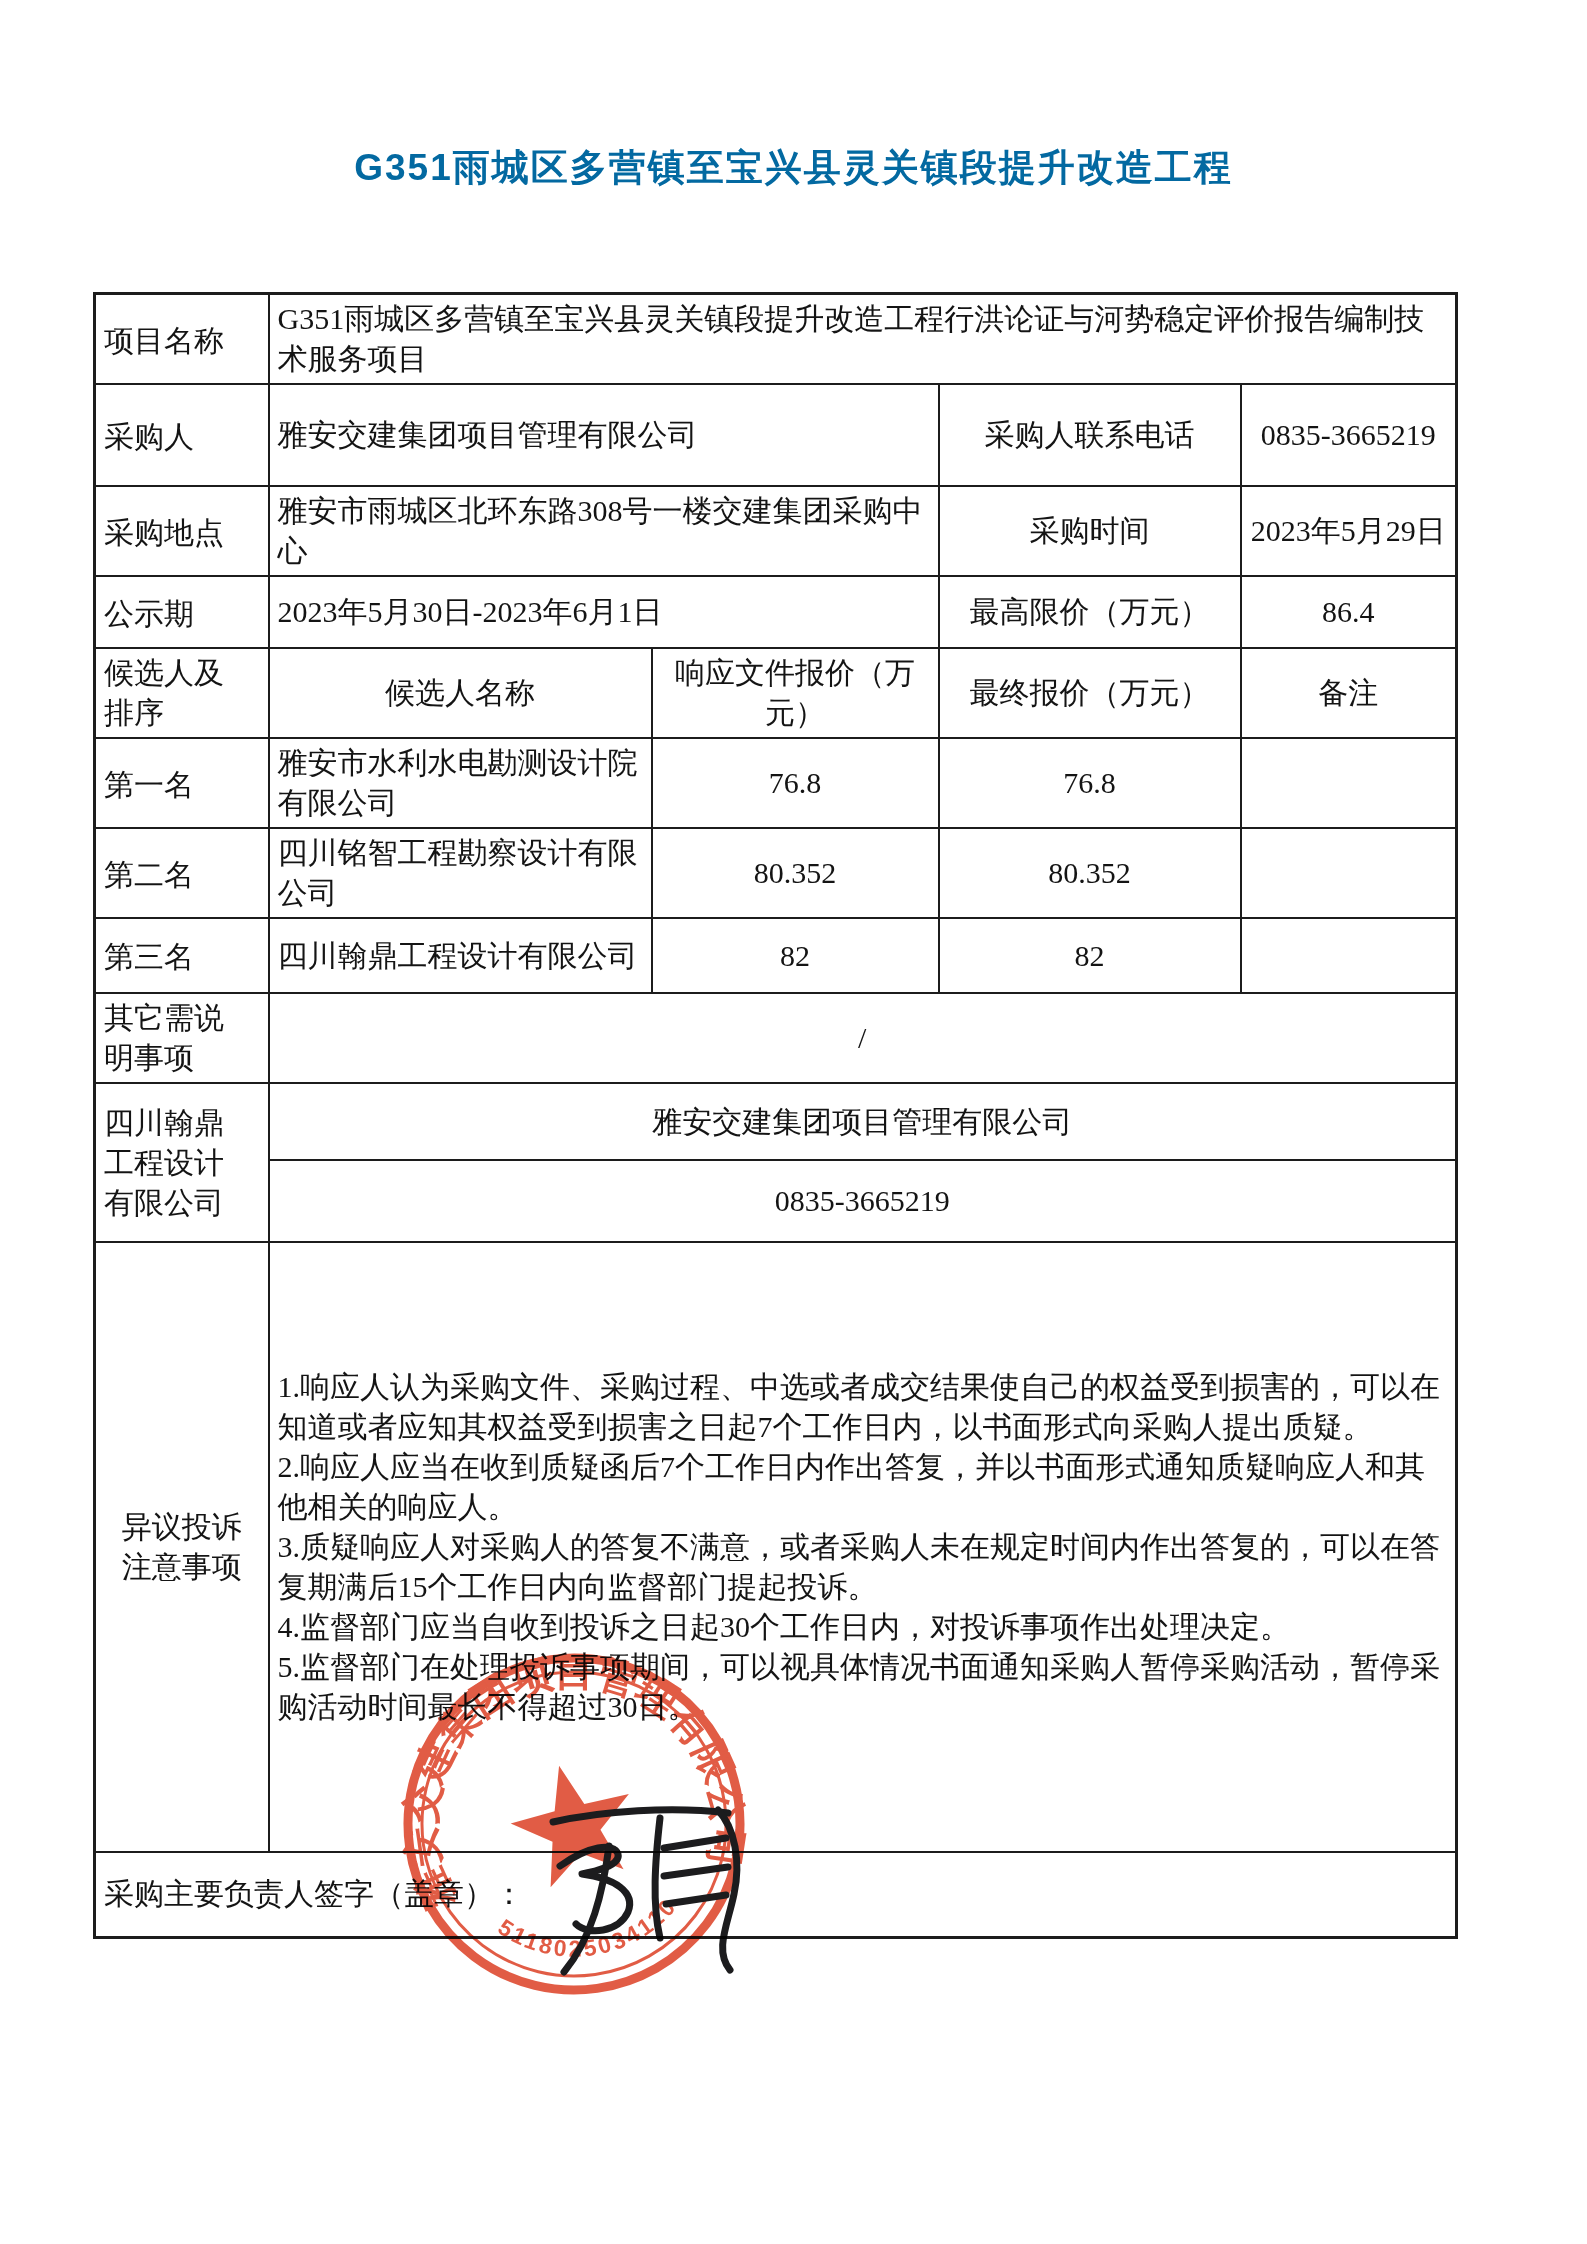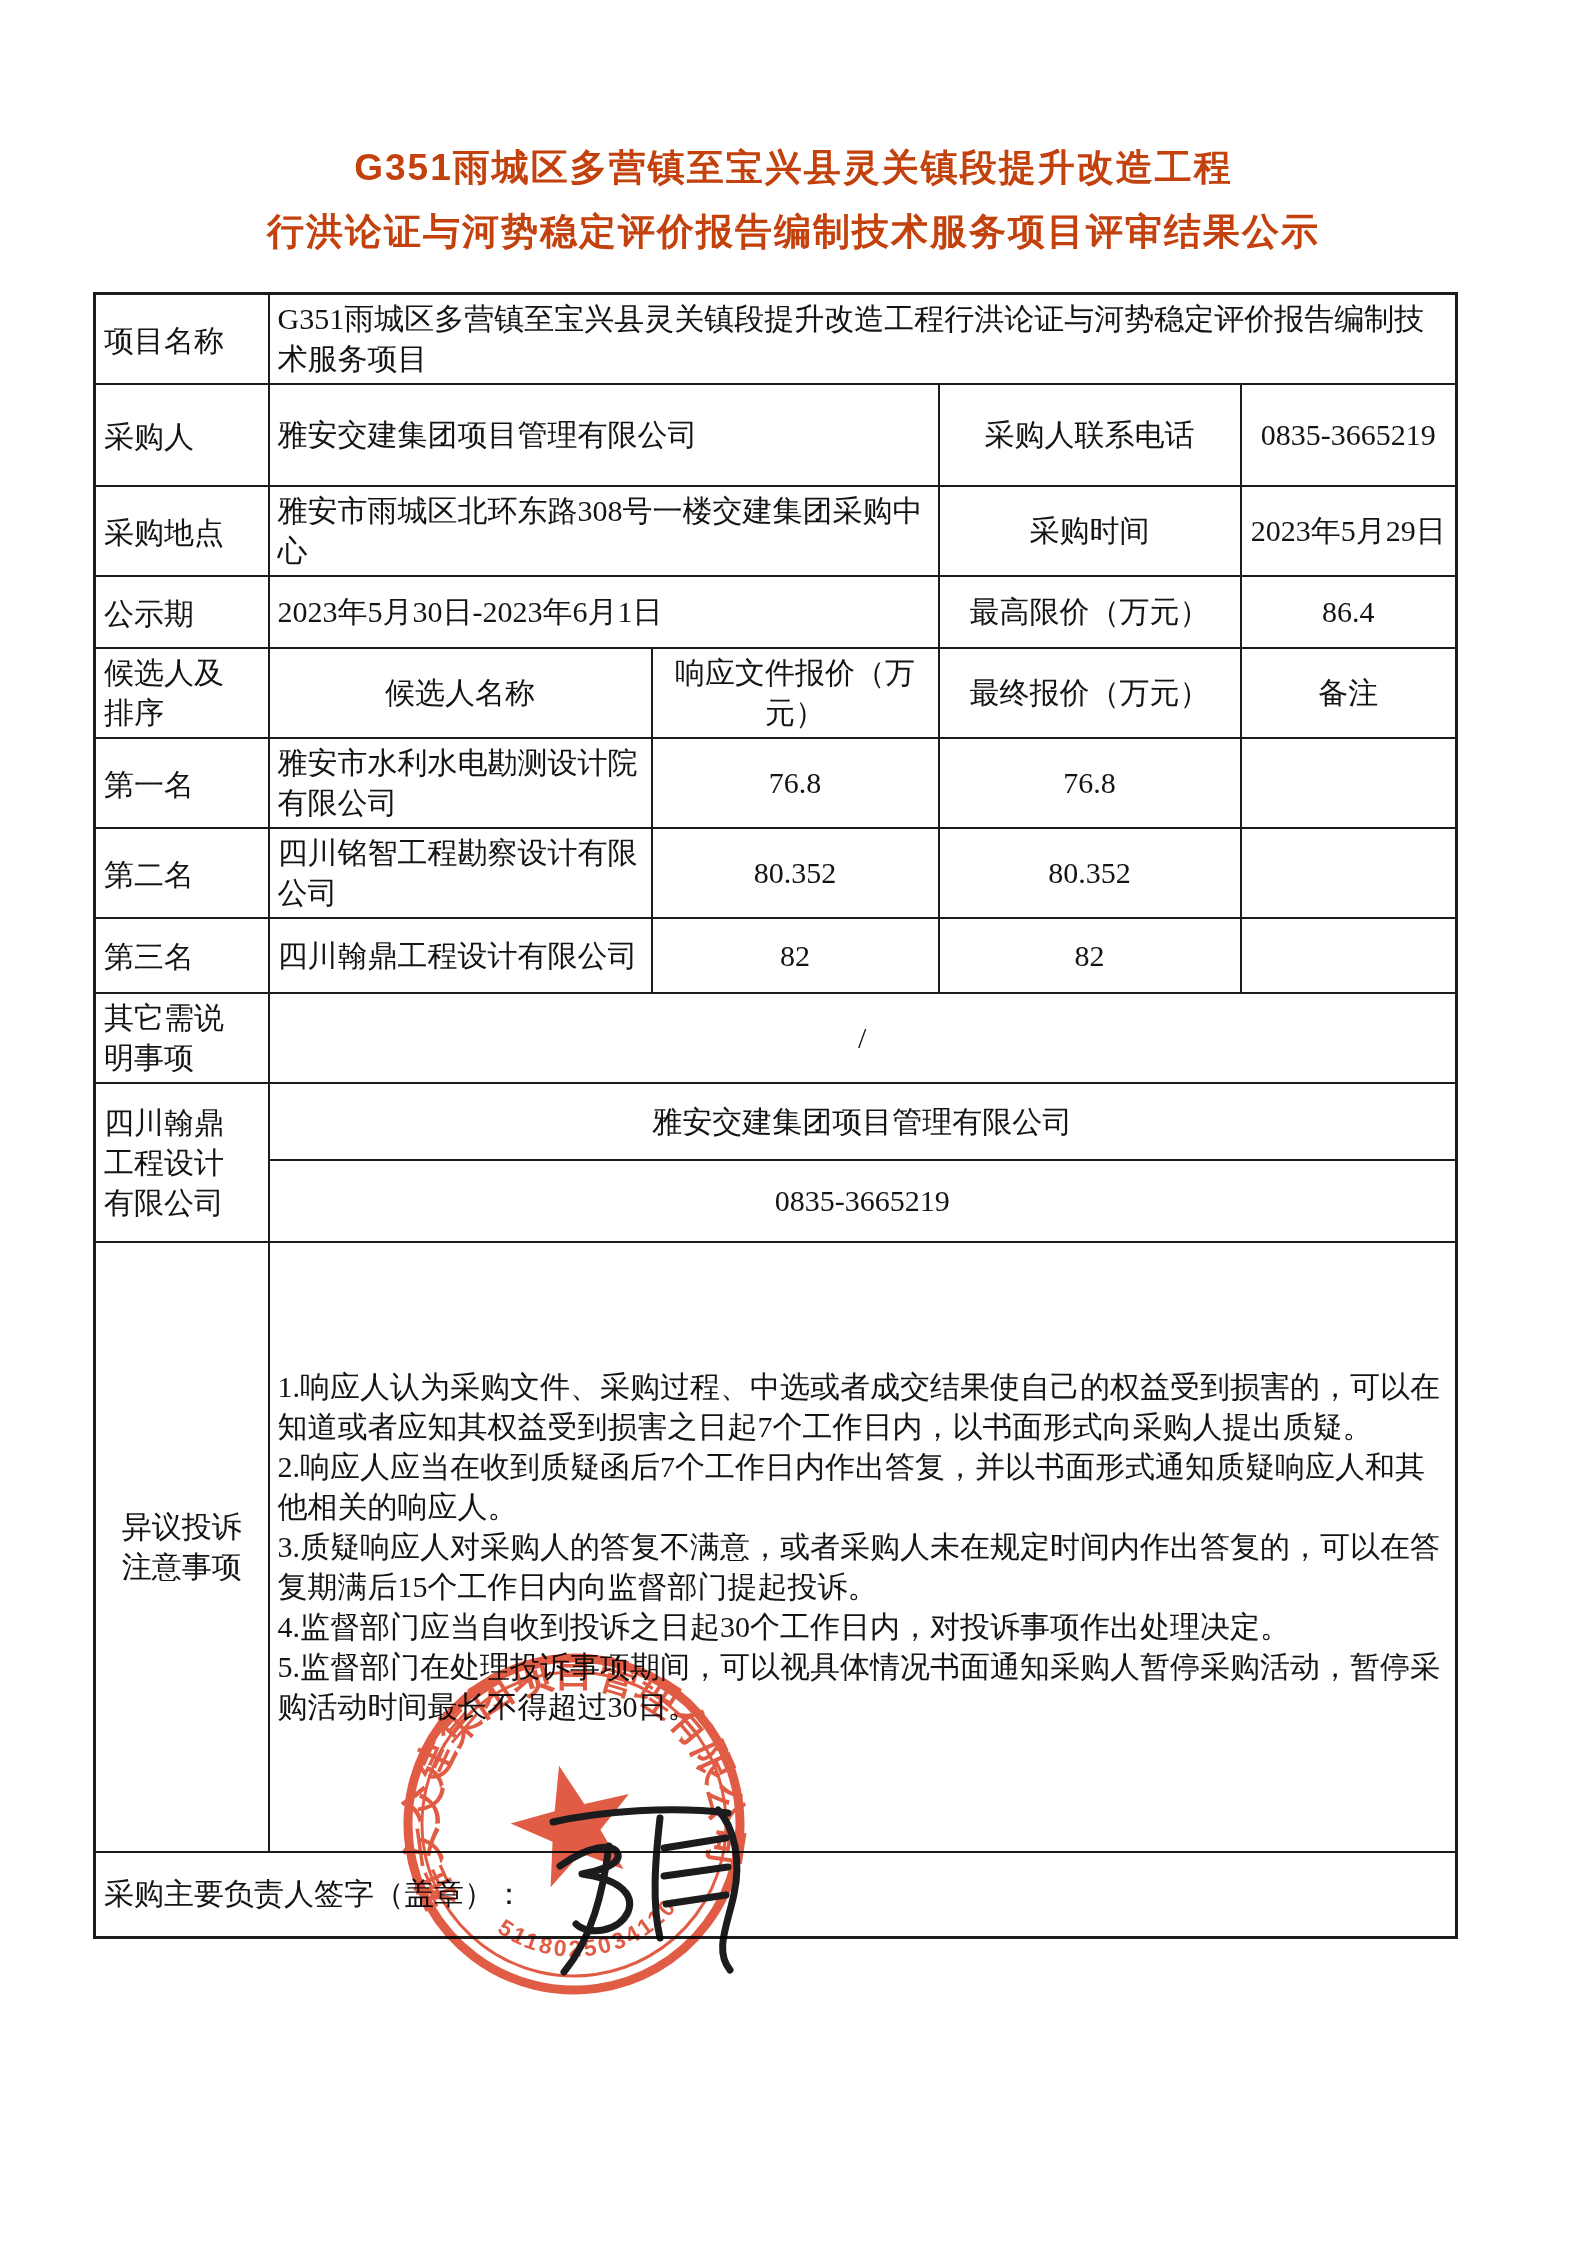--- a/index.html
+++ b/index.html
@@ -10,21 +10,21 @@
     font-family:"Liberation Serif","DejaVu Serif",serif;
     color:#161616;
     overflow:hidden;
   }
   .title{
     position:absolute;top:136px;left:0;width:100%;
     text-align:center;
     font-family:"Liberation Sans","DejaVu Sans",sans-serif;
     font-weight:bold;
     font-size:37px;line-height:64px;
-    color:#c2410c;
+    color:#0369a1;
     letter-spacing:2px;
   }
   table.result{
     position:absolute;left:93px;top:292px;
     width:1362px;
     border-collapse:collapse;
     table-layout:fixed;
     border:3px solid #1c1c1c;
   }
   table.result td{
@@ -60,21 +60,20 @@
   }
   .stamp text{font-family:"Liberation Sans","DejaVu Sans",sans-serif;}
 </style>
 </head>
 <body>
 
 <div class="page">
 
   <div class="title">
     <div>G351雨城区多营镇至宝兴县灵关镇段提升改造工程</div>
-    <div>行洪论证与河势稳定评价报告编制技术服务项目评审结果公示</div>
   </div>
 
   <table class="result">
     <colgroup>
       <col style="width:174px">
         <col style="width:383px">
         <col style="width:287px">
         <col style="width:302px">
         <col style="width:216px">
     </colgroup>

